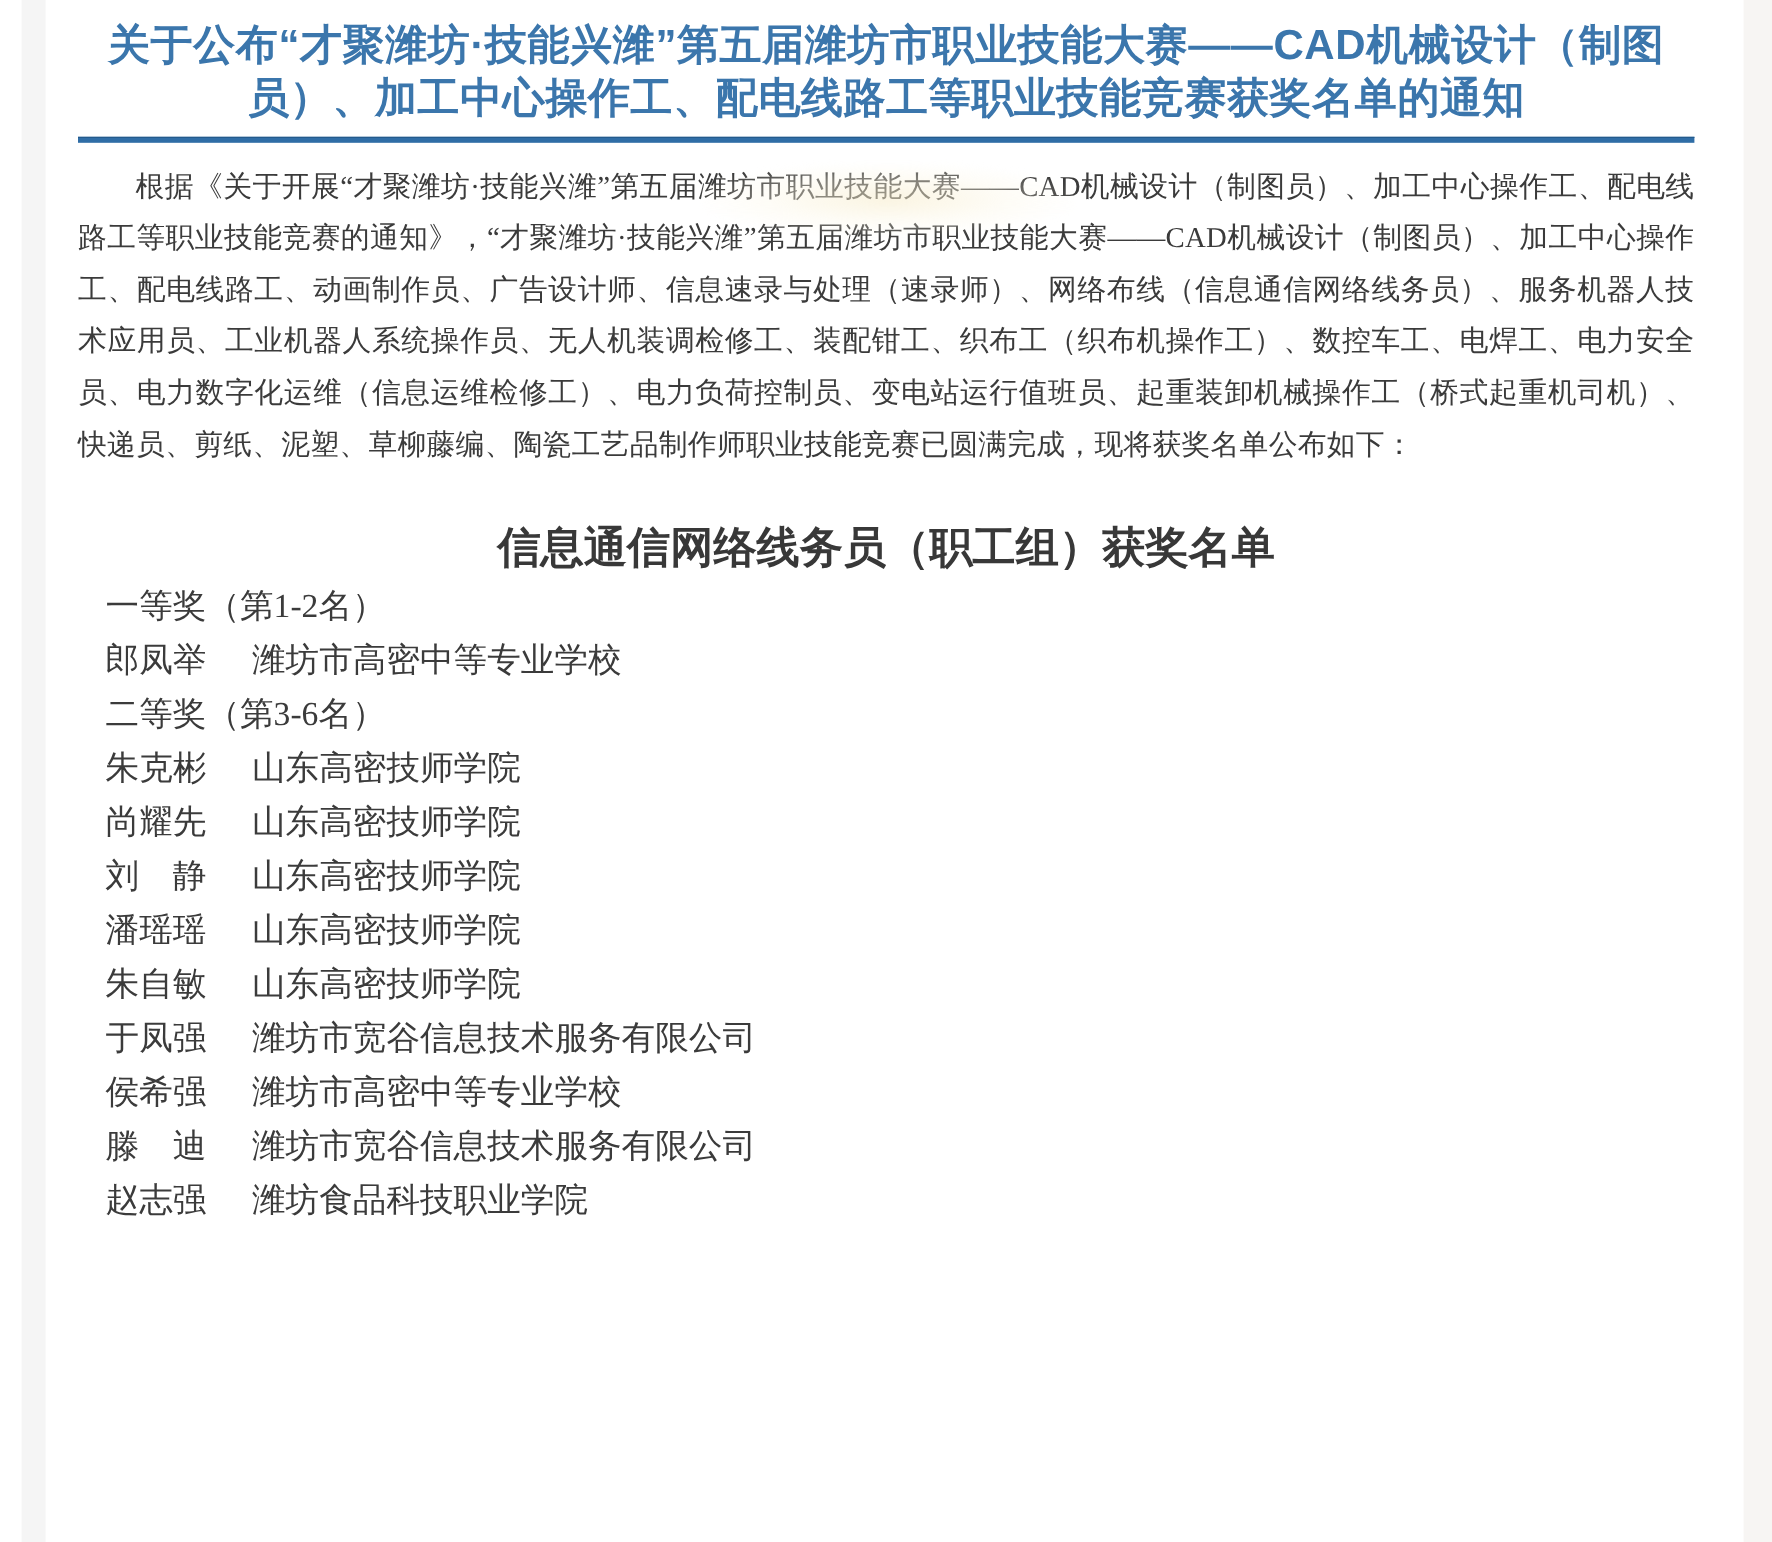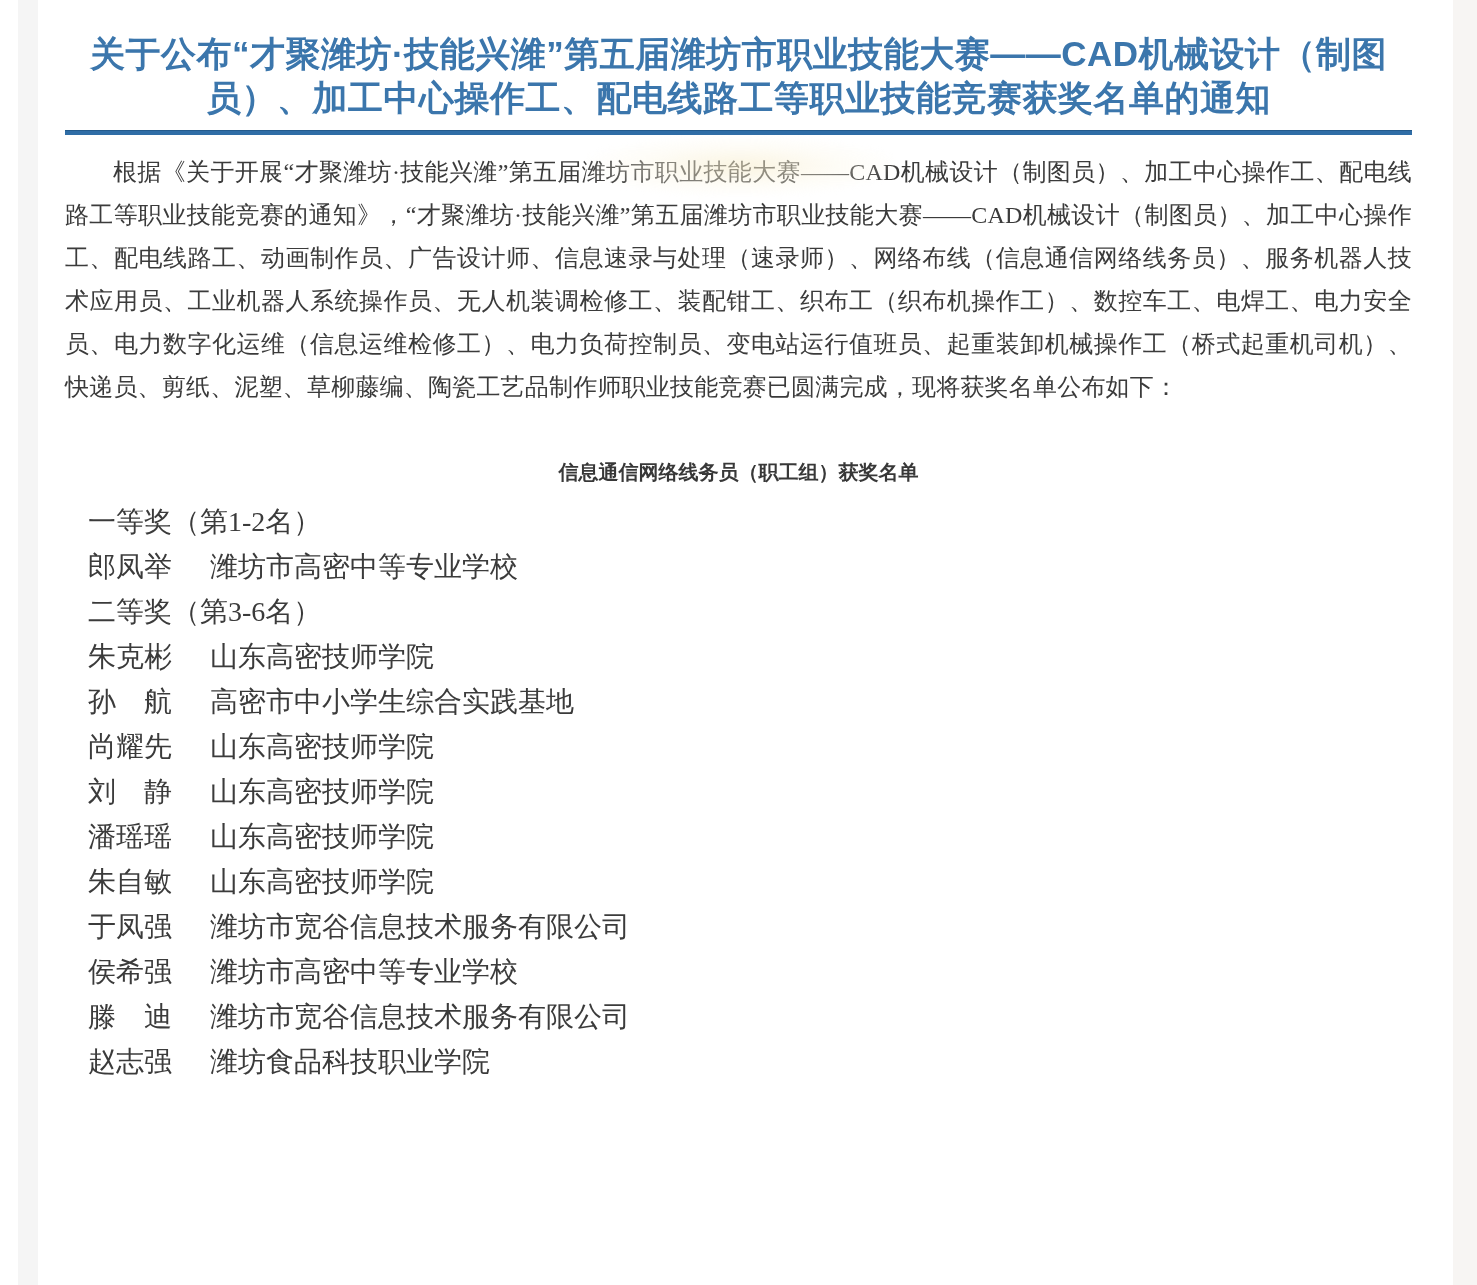--- a/index.html
+++ b/index.html
@@ -18,21 +18,21 @@
     height: 100%;
     z-index: 0;
   }
   .edge-strip.left  { left: 18px;  width: 20px; background: #f5f5f5; }
   .edge-strip.right { left: 1453px; width: 24px; background: #f7f5f3; }
 
   .page { position: relative; z-index: 1; padding: 0 65px; }
 
   h1.doc-title {
     margin: 0;
-    padding-top: 32px;
+    padding-top: 16px;
     text-align: center;
     font-family: "Liberation Sans", "DejaVu Sans", sans-serif;
     font-weight: bold;
     font-size: 35px;
     line-height: 44px;
     color: var(--title-blue, #3b76ac);
     letter-spacing: 0.5px;
   }
   .title-rule {
     margin-top: 10px;
@@ -63,21 +63,21 @@
     text-indent: 2em;
     text-align: justify;
     letter-spacing: 0.2px;
   }
 
   h2.section-heading {
     margin: 48px 0 12px 0;
     text-align: center;
     font-family: "Liberation Sans", "DejaVu Sans", sans-serif;
     font-weight: bold;
-    font-size: 20px;
+    font-size: 36px;
     line-height: 30px;
     color: #383838;
   }
 
   .awards { margin-left: 23px; font-size: 28px; }
   .group-heading {
     line-height: 45px;
     font-weight: normal;
   }
   .group-heading .tier { font-weight: normal; }
@@ -118,24 +118,20 @@
     </div>
 
     <div class="group-heading">
       <span class="tier">二等奖</span><span class="range">（第3-6名）</span>
     </div>
     <div class="winner-row">
       <span class="winner-name">朱克彬</span>
       <span class="winner-org">山东高密技师学院</span>
     </div>
     <div class="winner-row">
-      <span class="winner-name">孙　航</span>
-      <span class="winner-org">高密市中小学生综合实践基地</span>
-    </div>
-    <div class="winner-row">
       <span class="winner-name">尚耀先</span>
       <span class="winner-org">山东高密技师学院</span>
     </div>
     <div class="winner-row">
       <span class="winner-name">刘　静</span>
       <span class="winner-org">山东高密技师学院</span>
     </div>
 
     <div class="winner-row">
       <span class="winner-name">潘瑶瑶</span>

